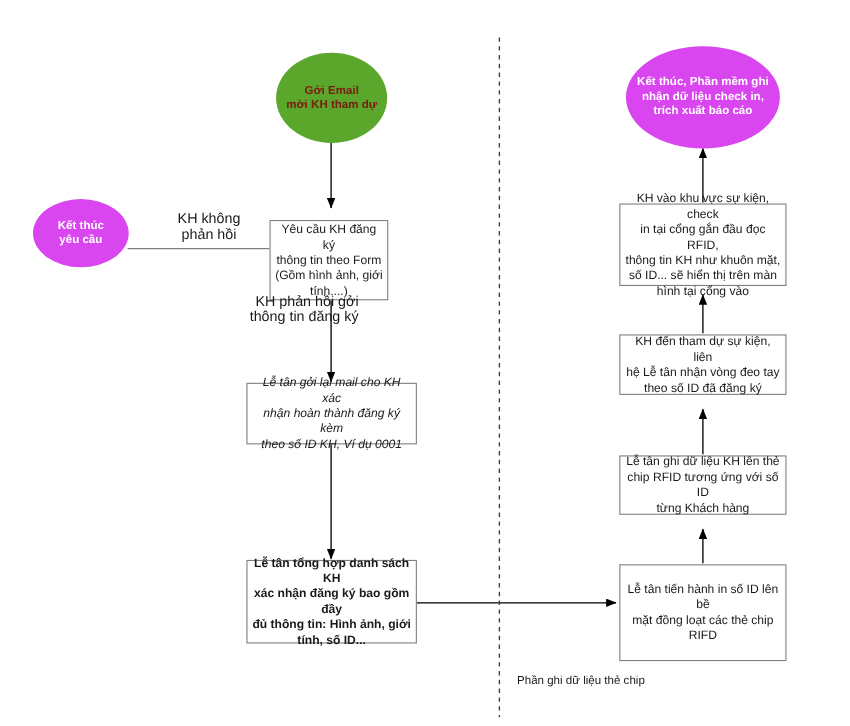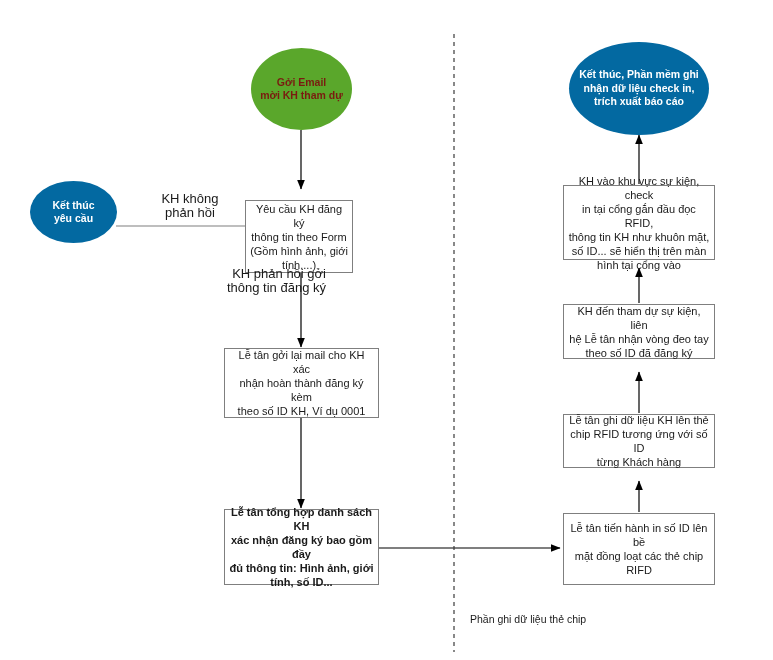--- a/index.html
+++ b/index.html
@@ -43,21 +43,21 @@
     font-weight: bold;
     padding: 4px 8px;
     white-space: pre-wrap;
   }
   .ellipse-green {
     background: #5aa72b;
     color: #7a1b10;
     text-align: center;
   }
   .ellipse-red {
-    background: #0369a1;
+    background: #d946ef;
     color: #ffffff;
   }
   .edge-label {
     position: absolute;
     font-size: 13px;
     line-height: 14px;
     color: #1a1a1a;
     text-align: center;
     white-space: pre-wrap;
   }
@@ -126,34 +126,34 @@
 trích xuất báo cáo</span>
   </div>
 
   <div class="node-box" style="left:245px; top:200px; width:108px; height:73px;">
     <span>Yêu cầu KH đăng ký
 thông tin theo Form
 (Gồm hình ảnh, giới
 tính....)</span>
   </div>
 
-  <div class="node-box" style="left:224px; top:348px; width:155px; height:70px;">
+  <div class="node-box" style="left:224px; top:348px; width:155px; height:56px;font-style:italic;">
     <span>Lễ tân gởi lại mail cho KH xác
 nhận hoàn thành đăng ký kèm
 theo số ID KH, Ví dụ 0001</span>
   </div>
 
   <div class="node-box" style="left:224px; top:509px; width:155px; height:76px;font-weight:bold;">
     <span>Lễ tân tổng hợp danh sách KH
 xác nhận đăng ký bao gồm đầy
 đủ thông tin: Hình ảnh, giới
 tính, số ID...</span>
   </div>
 
-  <div class="node-box" style="left:563px; top:513px; width:152px; height:72px;">
+  <div class="node-box" style="left:563px; top:513px; width:152px; height:88px;">
     <span>Lễ tân tiến hành in số ID lên bề
 mặt đồng loạt các thẻ chip
 RIFD</span>
   </div>
 
   <div class="node-box" style="left:563px; top:414px; width:152px; height:54px;">
     <span>Lễ tân ghi dữ liệu KH lên thẻ
 chip RFID tương ứng với số ID
 từng Khách hàng</span>
   </div>

